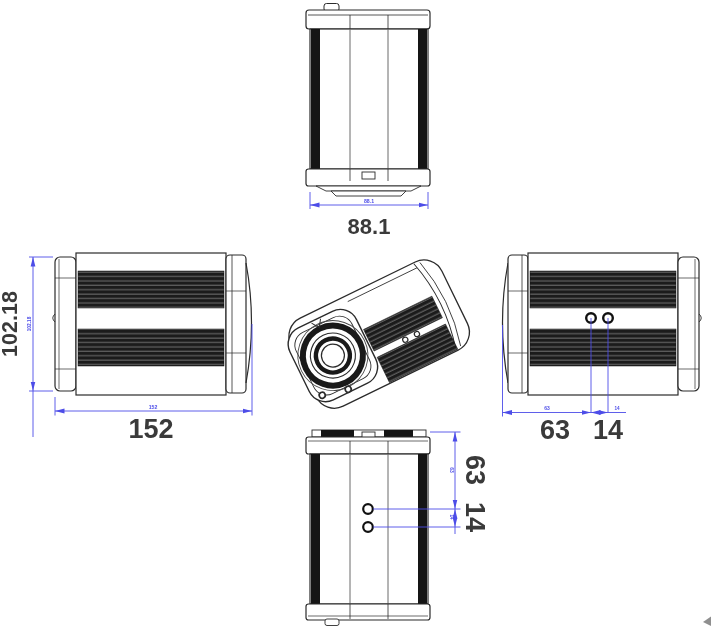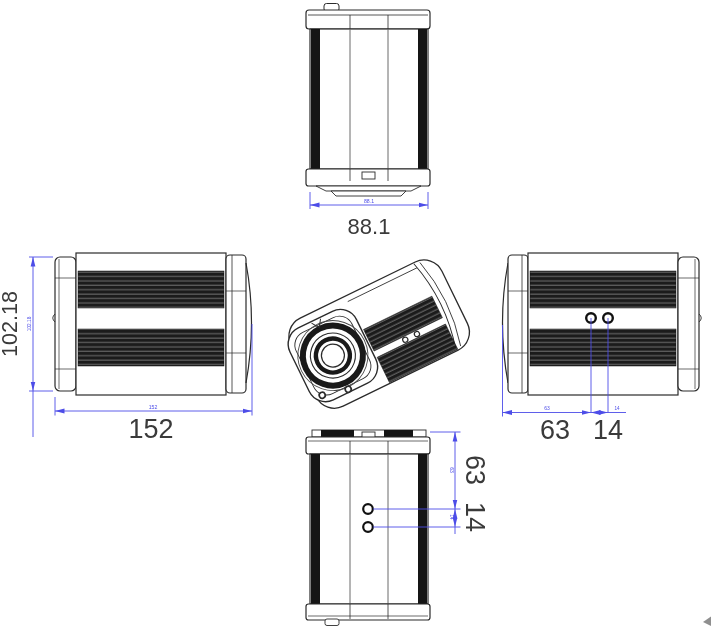--- a/index.html
+++ b/index.html
@@ -1,16 +1,16 @@
 <!DOCTYPE html>
 <html><head>
 <meta charset="utf-8">
 <style>
   html,body{margin:0;padding:0;background:#ffffff;}
-  #stage{position:relative;width:711px;height:626px;background:#ffffff;overflow:hidden;}
+  #stage{position:relative;width:711px;height:626px;background:#ffffff;overflow:hidden;font-weight:bold;}
   svg{position:absolute;left:0;top:0;}
   text{font-family:"Liberation Sans","DejaVu Sans",sans-serif;}
   .dim-big{fill:#3a3a3a;}
   .dim-tiny{fill:#4d4de8;}
 </style>
 </head>
 <body>
 
 <div id="stage">
 <svg width="711" height="626" viewBox="0 0 711 626">

